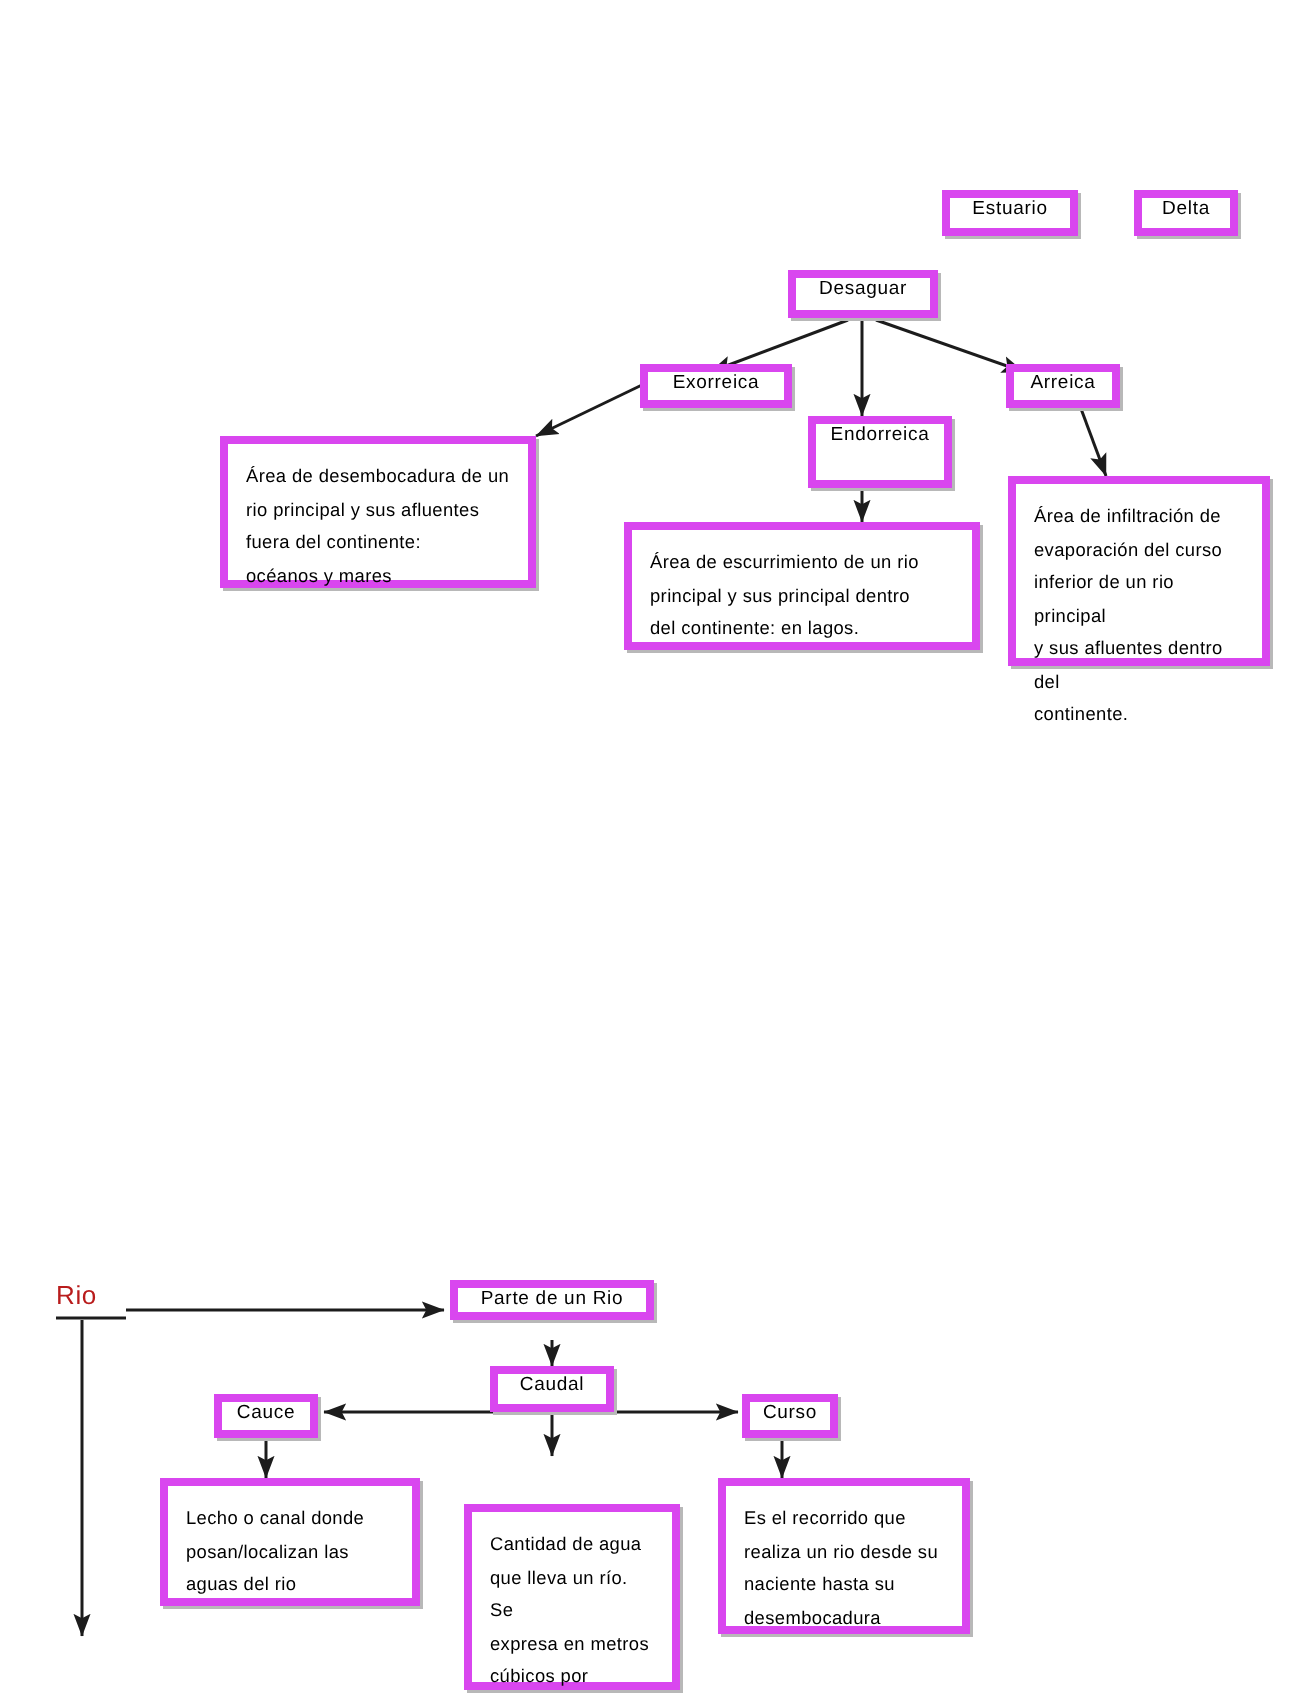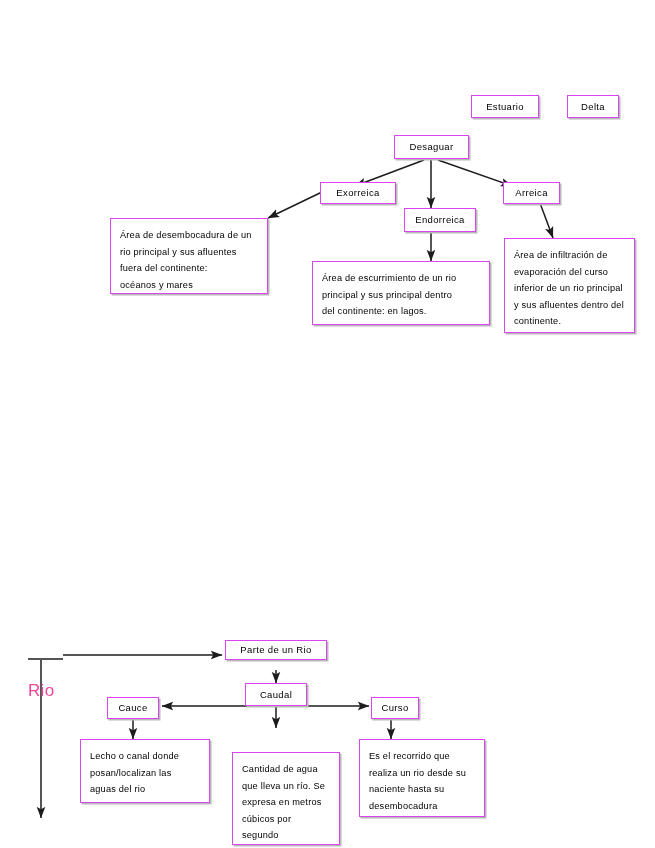--- a/index.html
+++ b/index.html
@@ -10,24 +10,24 @@
     -webkit-font-smoothing:antialiased;
   }
   #canvas{position:absolute;left:0;top:0;width:655px;height:848px;}
   #svg-layer{position:absolute;left:0;top:0;width:655px;height:848px;pointer-events:none;}
 
   
   .node{
     position:absolute;
     box-sizing:border-box;
     background:#ffffff;
-    border:1px solid #d946ef;
+    border:4px solid #d946ef;
     box-shadow:1.5px 1.5px 0 0 #b8b8b8;
     display:flex;
-    align-items:center;
+    align-items:flex-start;
     justify-content:center;
     font-size:9.5px;
     line-height:12px;
     letter-spacing:.35px;
     color:#000;
     white-space:nowrap;
   }
   
   .node.desc{
     display:block;
@@ -36,26 +36,25 @@
     padding:8px 9px 6px 9px;
     font-size:9.2px;
     line-height:16.5px;
     letter-spacing:.2px;
   }
   .node.desc .ln{display:block;}
 
   
   #root-rio{
     position:absolute;
-    font-size:17px;
+    font-size:13px;
     line-height:19px;
     letter-spacing:.3px;
-    color:#ec4899;
+    color:#b91c1c;
     white-space:nowrap;
-    margin-top:43px;
   }
 </style>
 </head>
 <body>
 
 <div id="canvas">
 
   <svg id="svg-layer" viewBox="0 0 655 848" xmlns="http://www.w3.org/2000/svg">
     <defs>
       <marker id="ah" markerWidth="9" markerHeight="9" refX="7.4" refY="3.1" orient="auto" markerUnits="strokeWidth">
@@ -105,21 +104,21 @@
   </div>
 
   <div class="node" style="left:394px;top:135px;width:75px;height:24px;">
     <span>Desaguar</span>
   </div>
 
   <div class="node" style="left:320px;top:182px;width:76px;height:22px;">
     <span>Exorreica</span>
   </div>
 
-  <div class="node" style="left:404px;top:208px;width:72px;height:24px;">
+  <div class="node" style="left:404px;top:208px;width:72px;height:36px;">
     <span>Endorreica</span>
   </div>
 
   <div class="node" style="left:503px;top:182px;width:57px;height:22px;">
     <span>Arreica</span>
   </div>
 
   <div class="node desc" style="left:110px;top:218px;width:158px;height:76px;">
     <span class="ln">Área de desembocadura de un</span>
     <span class="ln">rio principal y sus afluentes</span>

